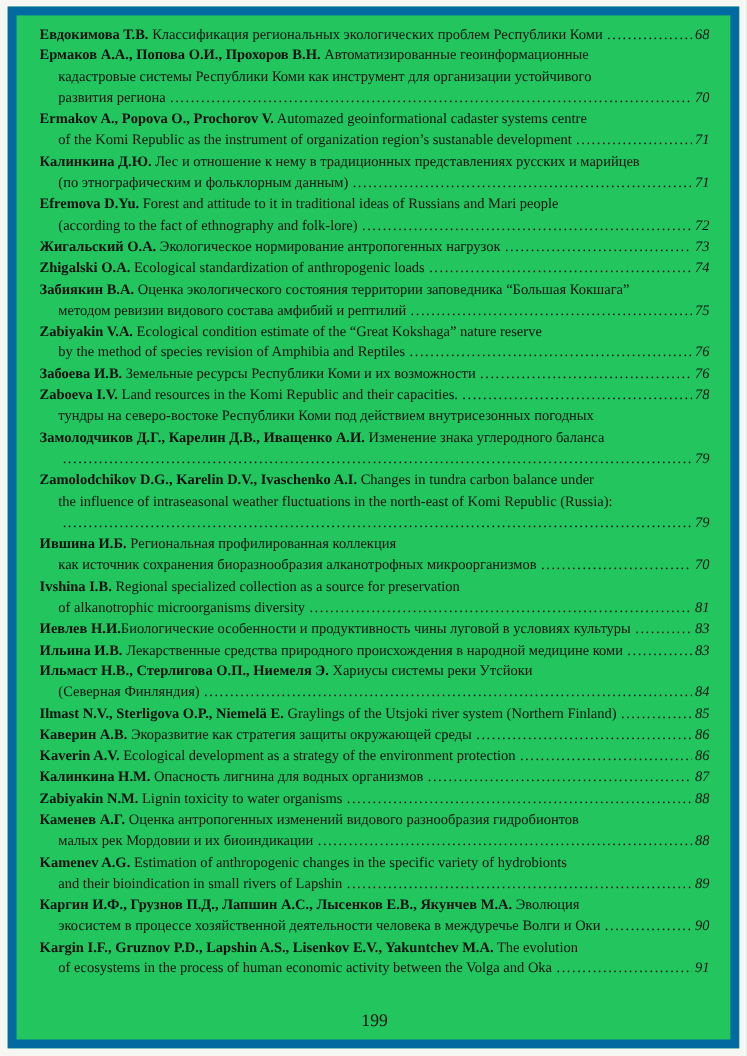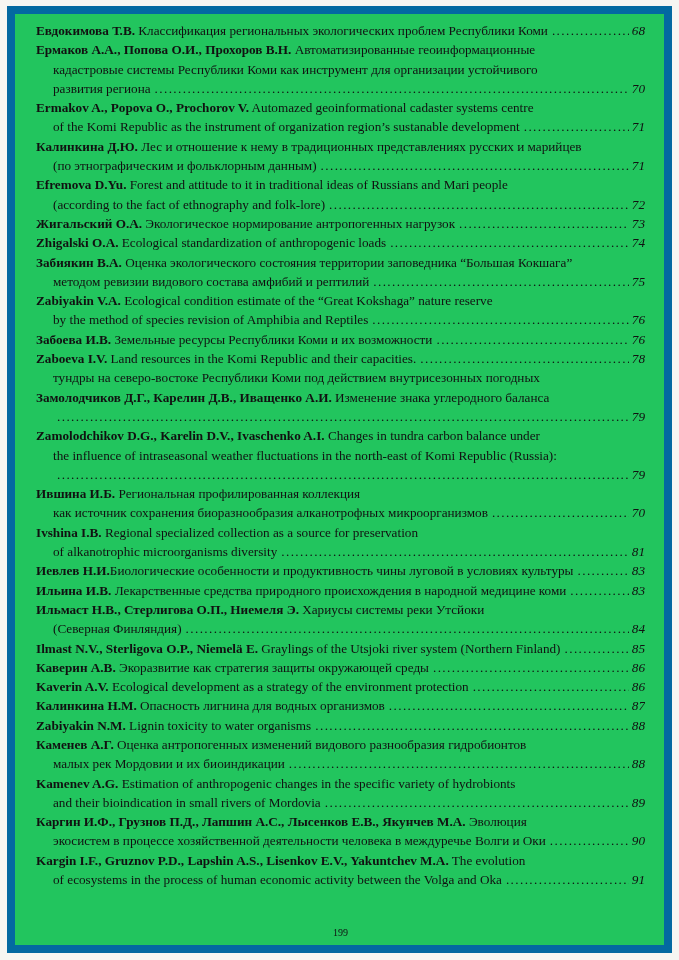--- a/index.html
+++ b/index.html
@@ -72,21 +72,21 @@
     content: "......................................................................................................................................................................................................................................................";
     letter-spacing: 1.4px;
   }
   .pg {
     flex: 0 0 auto;
     font-style: italic;
   }
   .footer {
     flex: 0 0 auto;
     text-align: center;
-    font-size: 10px;
+    font-size: 16px;
     padding: 7px 0 3px 0;
   }
 </style>
 </head>
 <body>
 
 <div class="frame">
   <div class="content">
     <div class="entries">
         <div class="entry">
@@ -266,21 +266,21 @@
           <div class="line"><span class="txt"><span class="author">Каменев А.Г.</span> Оценка антропогенных изменений видового разнообразия гидробионтов</span></div>
           <div class="line cont last">
             <span class="txt">малых рек Мордовии и их биоиндикации</span>
             <span class="leader"></span>
             <span class="pg">88</span>
           </div>
         </div>
         <div class="entry">
           <div class="line"><span class="txt"><span class="author">Kamenev A.G.</span> Estimation of anthropogenic changes in the specific variety of hydrobionts</span></div>
           <div class="line cont last">
-            <span class="txt">and their bioindication in small rivers of Mordovia</span>
+            <span class="txt">and their bioindication in small rivers of Lapshin</span>
             <span class="leader"></span>
             <span class="pg">89</span>
           </div>
         </div>
         <div class="entry">
           <div class="line"><span class="txt"><span class="author">Каргин И.Ф., Грузнов П.Д., Лапшин А.С., Лысенков Е.В., Якунчев М.А.</span> Эволюция</span></div>
           <div class="line cont last">
             <span class="txt">экосистем в процессе хозяйственной деятельности человека в междуречье Волги и Оки</span>
             <span class="leader"></span>
             <span class="pg">90</span>

